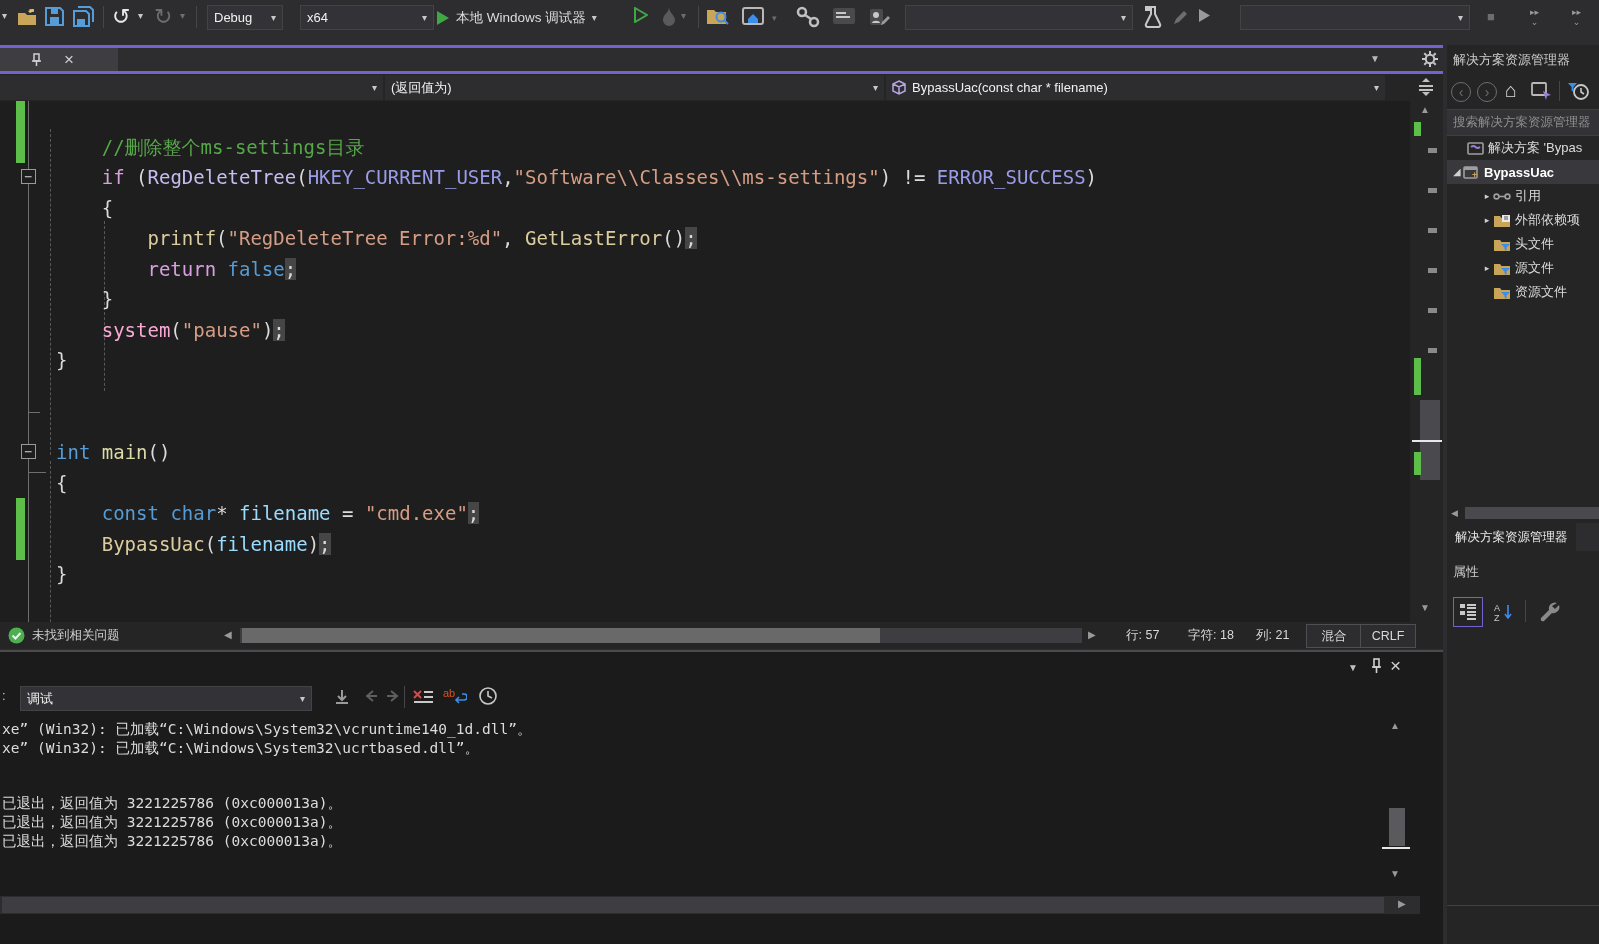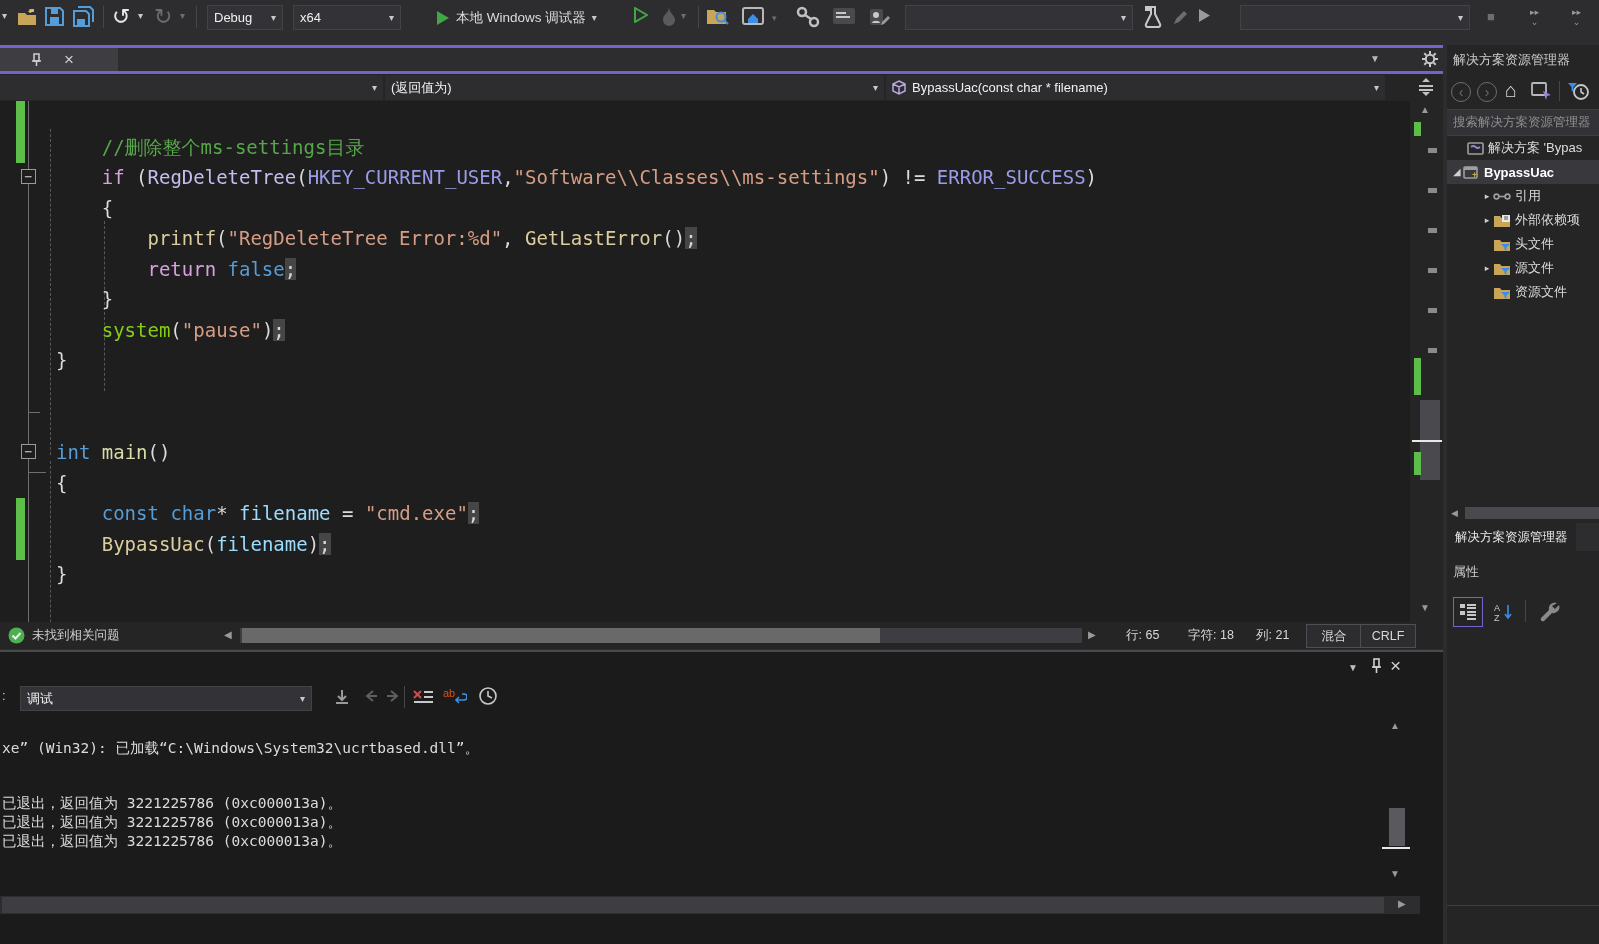--- a/index.html
+++ b/index.html
@@ -69,21 +69,21 @@
     <div class="abs tbsep" style="left:103px;"></div>
     <span class="abs ico" style="left:112px;top:4px;font-size:22px;color:#e8e8e8;">↺</span>
     <span class="abs ico" style="left:138px;top:10px;font-size:10px;">▾</span>
     <span class="abs ico dim" style="left:154px;top:4px;font-size:22px;">↻</span>
     <span class="abs ico dim" style="left:180px;top:10px;font-size:10px;">▾</span>
     <div class="abs tbsep" style="left:196px;"></div>
     <div class="abs combo" style="left:207px;top:5px;width:76px;height:25px;">
       <span>Debug</span>
       <span class="chev">▾</span>
     </div>
-    <div class="abs combo" style="left:293px;top:5px;width:108px;height:25px;gap:12px;">
+    <div class="abs combo" style="left:300px;top:5px;width:134px;height:25px;gap:12px;">
       <span>x64</span>
       <span class="chev">▾</span>
     </div>
     <div class="abs" style="left:436px;top:5px;height:25px;display:flex;align-items:center;color:#dcdcdc;font-size:13.5px;">
       <span class="ico" style="margin-right:6px;">
         <svg width="14" height="16">
             <path d="M1 1 L13 8 L1 15z" fill="#3fa844"></path>
           </svg>
       </span>
       <span>本地 Windows 调试器</span>
@@ -228,21 +228,21 @@
     <div class="guide" style="left:104px;top:120px;height:170px;"></div>
     <div class="guide" style="left:50px;top:360px;height:196px;"></div>
 
   <div class="code-line" style="top: 0px;"><div class="changebar"></div><span class="ct" style="left: 56px;"></span></div>
       <div class="code-line" style="top: 30.55px;"><div class="changebar"></div><span class="ct" style="left: 101.72px;"><span style="color: rgb(87, 166, 74);">//删除整个ms-settings目录</span></span></div>
       <div class="code-line" style="top: 61.1px;"><div class="foldbox">−</div><span class="ct" style="left: 101.72px;"><span style="color: rgb(216, 160, 223);">if</span><span style="color: rgb(218, 218, 218);"> (</span><span style="color: rgb(195, 189, 240);">RegDeleteTree</span><span style="color: rgb(218, 218, 218);">(</span><span style="color: rgb(154, 156, 232);">HKEY_CURRENT_USER</span><span style="color: rgb(218, 218, 218);">,</span><span style="color: rgb(214, 157, 133);">"Software\\Classes\\ms-settings"</span><span style="color: rgb(218, 218, 218);">)</span><span style="color: rgb(218, 218, 218);"> != </span><span style="color: rgb(154, 156, 232);">ERROR_SUCCESS</span><span style="color: rgb(218, 218, 218);">)</span></span></div>
       <div class="code-line" style="top: 91.65px;"><span class="ct" style="left: 101.72px;"><span style="color: rgb(218, 218, 218);">{</span></span></div>
       <div class="code-line" style="top: 122.2px;"><span class="ct" style="left: 147.44px;"><span style="color: rgb(220, 205, 158);">printf</span><span style="color: rgb(218, 218, 218);">(</span><span style="color: rgb(214, 157, 133);">"RegDeleteTree Error:%d"</span><span style="color: rgb(218, 218, 218);">, </span><span style="color: rgb(220, 205, 158);">GetLastError</span><span style="color: rgb(218, 218, 218);">()</span><span class="semi" style="color: rgb(218, 218, 218);">;</span></span></div>
       <div class="code-line" style="top: 152.75px;"><span class="ct" style="left: 147.44px;"><span style="color: rgb(216, 160, 223);">return</span><span style="color: rgb(218, 218, 218);"> </span><span style="color: rgb(86, 156, 214);">false</span><span class="semi" style="color: rgb(218, 218, 218);">;</span></span></div>
       <div class="code-line" style="top: 183.3px;"><span class="ct" style="left: 101.72px;"><span style="color: rgb(218, 218, 218);">}</span></span></div>
-      <div class="code-line" style="top: 213.85px;"><span class="ct" style="left: 101.72px;"><span style="color: #84cc16;">system</span><span style="color: rgb(218, 218, 218);">(</span><span style="color: rgb(214, 157, 133);">"pause"</span><span style="color: rgb(218, 218, 218);">)</span><span class="semi" style="color: rgb(218, 218, 218);">;</span></span></div>
+      <div class="code-line" style="top: 213.85px;"><span class="ct" style="left: 101.72px;"><span style="color: #f9a8d4;">system</span><span style="color: rgb(218, 218, 218);">(</span><span style="color: rgb(214, 157, 133);">"pause"</span><span style="color: rgb(218, 218, 218);">)</span><span class="semi" style="color: rgb(218, 218, 218);">;</span></span></div>
       <div class="code-line" style="top: 244.4px;"><span class="ct" style="left: 56px;"><span style="color: rgb(218, 218, 218);">}</span></span></div>
       <div class="code-line" style="top: 336.05px;"><div class="foldbox">−</div><span class="ct" style="left: 56px;"><span style="color: rgb(86, 156, 214);">int</span><span style="color: rgb(218, 218, 218);"> </span><span style="color: rgb(220, 220, 170);">main</span><span style="color: rgb(218, 218, 218);">()</span></span></div>
       <div class="code-line" style="top: 366.6px;"><span class="ct" style="left: 56px;"><span style="color: rgb(218, 218, 218);">{</span></span></div>
       <div class="code-line" style="top: 397.15px;"><div class="changebar"></div><span class="ct" style="left: 101.72px;"><span style="color: rgb(86, 156, 214);">const</span><span style="color: rgb(218, 218, 218);"> </span><span style="color: rgb(86, 156, 214);">char</span><span style="color: rgb(218, 218, 218);">* </span><span style="color: rgb(156, 220, 254);">filename</span><span style="color: rgb(218, 218, 218);"> = </span><span style="color: rgb(214, 157, 133);">"cmd.exe"</span><span class="semi" style="color: rgb(218, 218, 218);">;</span></span></div>
       <div class="code-line" style="top: 427.7px;"><div class="changebar"></div><span class="ct" style="left: 101.72px;"><span style="color: rgb(220, 205, 158);">BypassUac</span><span style="color: rgb(218, 218, 218);">(</span><span style="color: rgb(156, 220, 254);">filename</span><span style="color: rgb(218, 218, 218);">)</span><span class="semi" style="color: rgb(218, 218, 218);">;</span></span></div>
       <div class="code-line" style="top: 458.25px;"><span class="ct" style="left: 56px;"><span style="color: rgb(218, 218, 218);">}</span></span></div>
     </div>
 
   <div class="abs" style="left:1410px;top:74px;width:33px;height:548px;background:#252526;">
     <span class="abs ico" style="left:8px;top:4px;">
@@ -275,21 +275,21 @@
           <circle cx="8.5" cy="8.5" r="8" fill="#4caf50"></circle>
           <path d="M4.5 8.5 l3 3 5 -5.5" fill="none" stroke="#eaf5ea" stroke-width="2"></path>
         </svg>
     </span>
     <span style="color:#d0d0d0;font-size:12.5px;margin-left:7px;">未找到相关问题</span>
     <span class="abs ico" style="left:224px;top:7px;font-size:10px;color:#9a9a9a;">◀</span>
     <div class="abs" style="left:240px;top:6px;width:842px;height:15px;background:#3e3e42;">
       <div style="position:absolute;left:2px;top:0;width:638px;height:15px;background:#696969;"></div>
     </div>
     <span class="abs ico" style="left:1088px;top:7px;font-size:10px;color:#9a9a9a;">▶</span>
-    <span class="abs" style="left:1126px;top:5px;color:#d8d8d8;font-size:12.5px;">行: 65</span>
+    <span class="abs" style="left:1126px;top:5px;color:#d8d8d8;font-size:12.5px;">行: 57</span>
     <span class="abs" style="left:1188px;top:5px;color:#d8d8d8;font-size:12.5px;">字符: 18</span>
     <span class="abs" style="left:1256px;top:5px;color:#d8d8d8;font-size:12.5px;">列: 21</span>
     <div class="abs boxseg" style="left:1306px;top:2px;width:54px;height:22px;">
         <span>混合</span>
       </div>
     <div class="abs boxseg" style="left:1360px;top:2px;width:54px;height:22px;">
         <span>CRLF</span>
       </div>
   </div>
   <div class="abs" style="left:0;top:650px;width:1443px;height:2px;background:#4a4a4f;"></div>
@@ -343,20 +343,21 @@
     </span>
     <span class="abs ico" style="left:478px;top:34px;">
       <svg width="20" height="20">
           <circle cx="10" cy="10" r="8" fill="none" stroke="#c8c8c8" stroke-width="1.6"></circle>
           <path d="M10 5 v5 l4 2" fill="none" stroke="#c8c8c8" stroke-width="1.6"></path>
         </svg>
     </span>
 
     <div class="abs" style="left:0;top:64px;width:1380px;height:164px;overflow:hidden;">
 
+    <div class="outline-row" style="top: 4px;">xe” (Win32): 已加载“C:\Windows\System32\vcruntime140_1d.dll”。</div>
         <div class="outline-row" style="top: 22.6px;">xe” (Win32): 已加载“C:\Windows\System32\ucrtbased.dll”。</div>
         <div class="outline-row" style="top: 78.4px;">已退出，返回值为 3221225786 (0xc000013a)。</div>
         <div class="outline-row" style="top: 97px;">已退出，返回值为 3221225786 (0xc000013a)。</div>
         <div class="outline-row" style="top: 115.6px;">已退出，返回值为 3221225786 (0xc000013a)。</div>
       </div>
 
     <div class="abs" style="left:1382px;top:64px;width:28px;height:176px;">
       <span class="abs ico" style="left:8px;top:4px;font-size:10px;color:#9a9a9a;">▲</span>
       <div class="abs" style="left:7px;top:92px;width:16px;height:38px;background:#5a5a5e;"></div>
       <div class="abs" style="left:0;top:131px;width:28px;height:2px;background:#e8e8e8;"></div>

